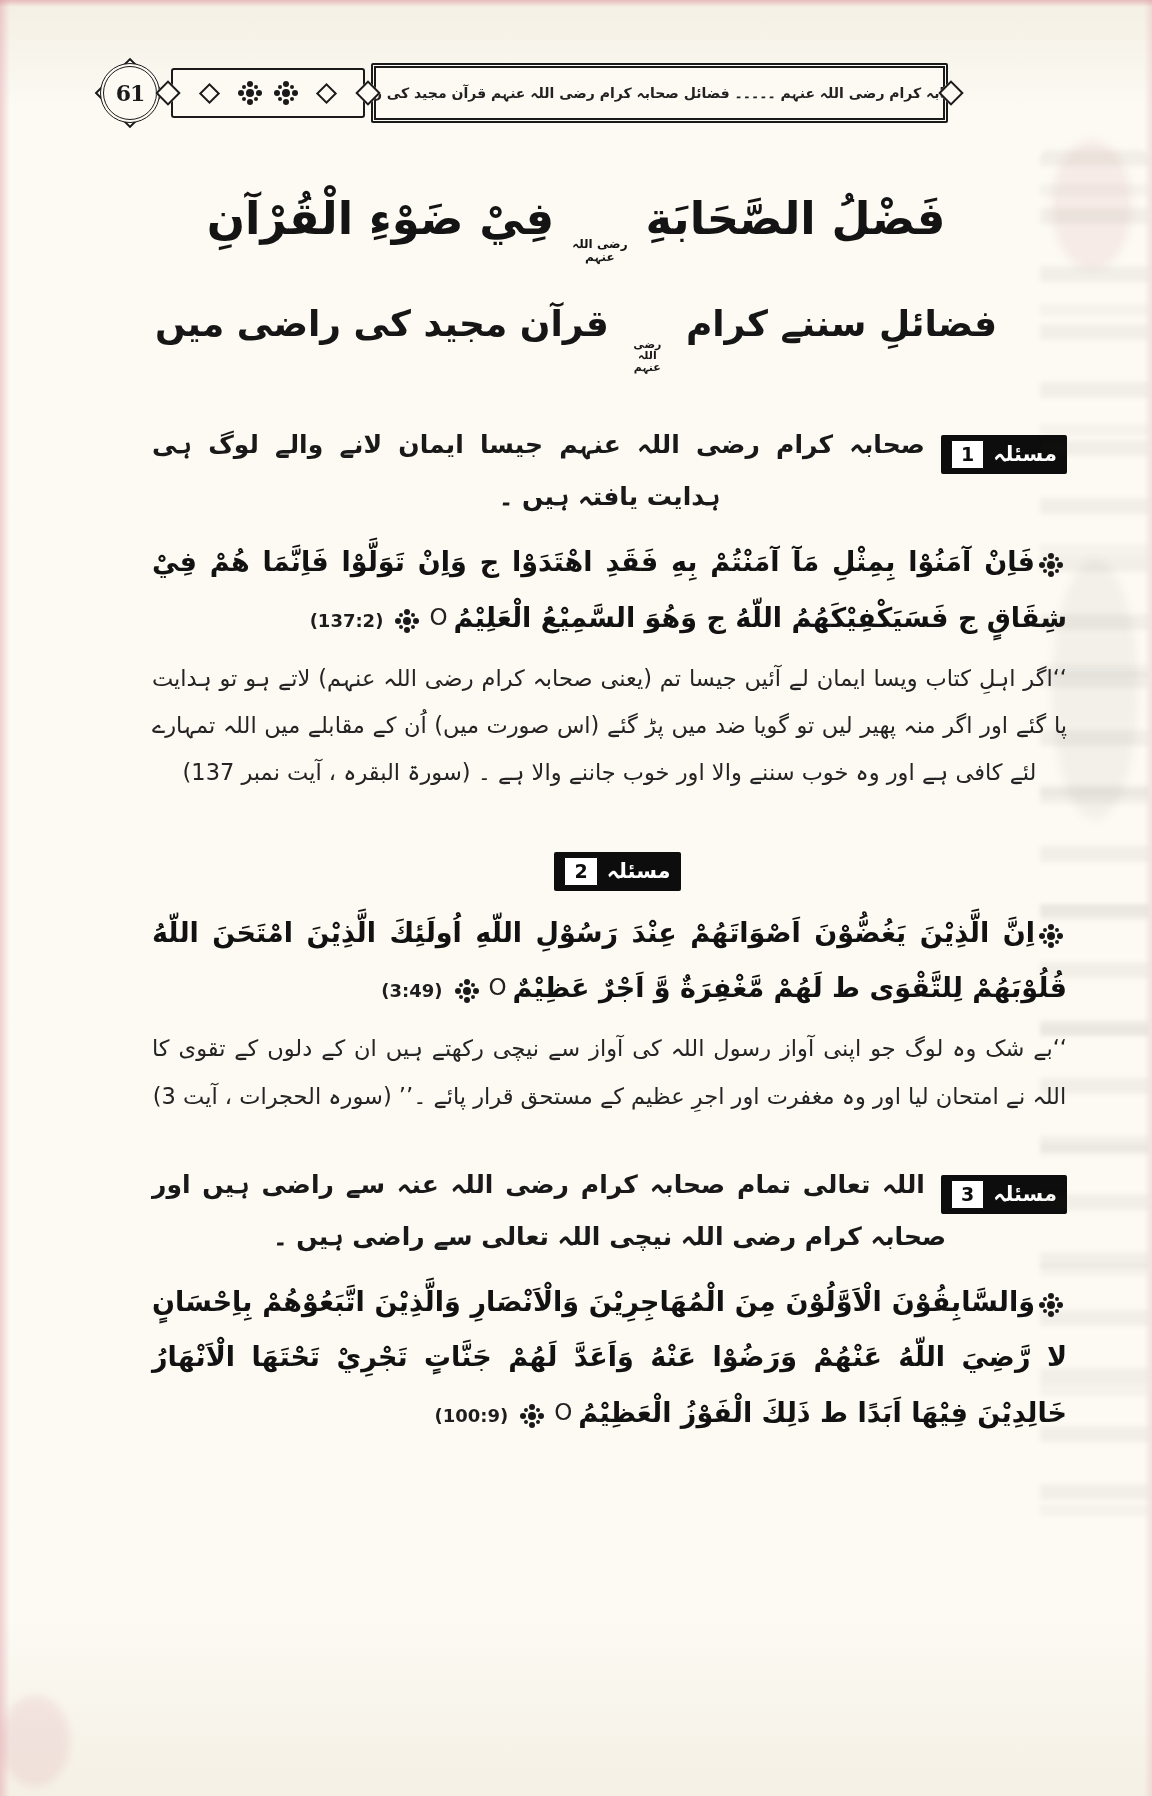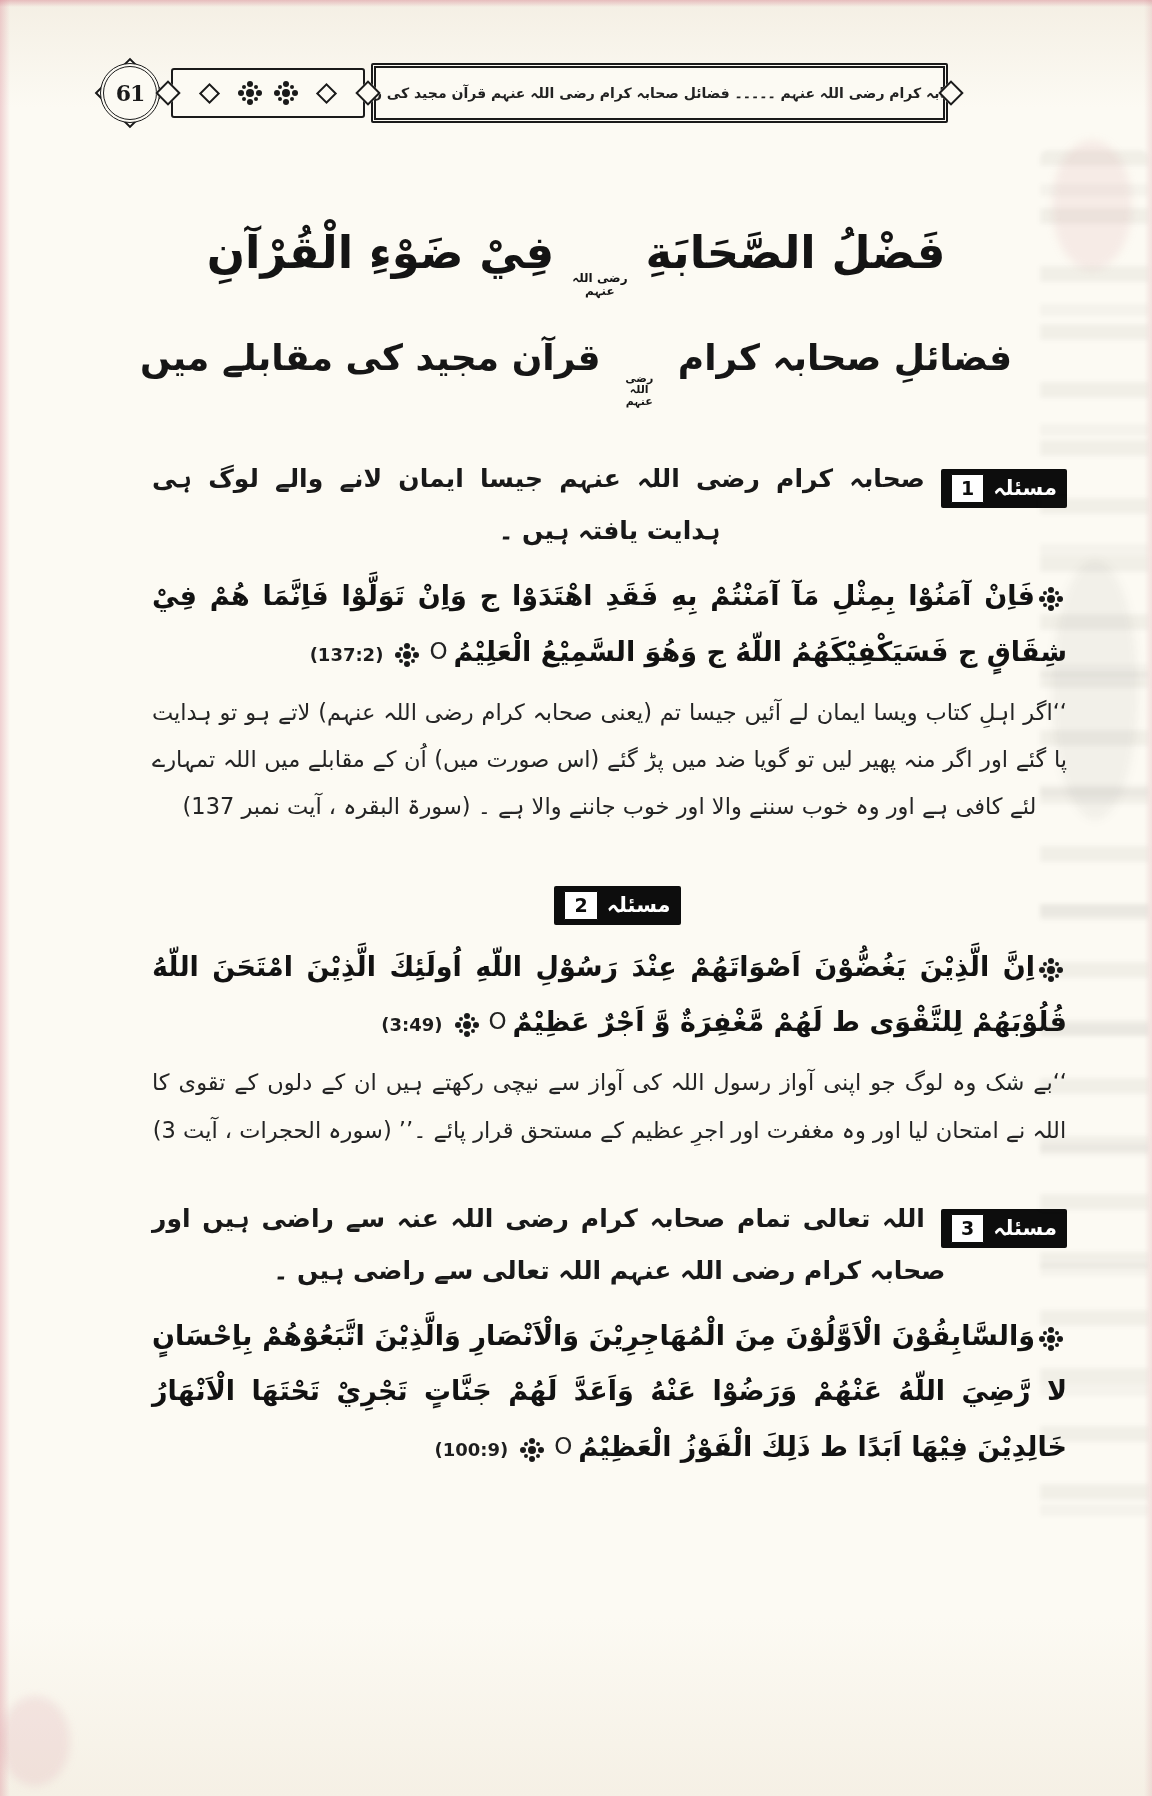--- a/index.html
+++ b/index.html
@@ -76,21 +76,21 @@
     flex:1;height:50px;border:5px double #1a1a1a;border-radius:2px;
     display:flex;align-items:center;justify-content:center;
     padding:0 16px;background:#fcfaf3;overflow:hidden;z-index:1;
   }
   .running-box .txt{
     direction:rtl;font-size:14px;font-weight:700;white-space:nowrap;color:#222;
   }
 
   
   .main-title{
-    margin:96px 40px 0;
+    margin:62px 40px 0;
     text-align:center;
     font-size:45px;font-weight:700;color:#141414;
     letter-spacing:0;
   }
   .sub-title{
     margin:24px 40px 0;
     text-align:center;
     font-size:36px;font-weight:700;color:#161616;
   }
   .medallion{
@@ -173,23 +173,23 @@
     <span class="cap"></span>
   </header>
 
   <h1 class="main-title" dir="rtl">
     <span>فَضْلُ الصَّحَابَةِ</span>
     <span class="medallion">رضی اللہ عنہم</span>
     <span>فِيْ ضَوْءِ الْقُرْآنِ</span>
   </h1>
 
   <h2 class="sub-title" dir="rtl">
-    <span>فضائلِ صحابہ کرام</span>
+    <span>فضائلِ سننے کرام</span>
     <span class="medallion med-sm">رضی اللہ عنہم</span>
-    <span>قرآن مجید کی مقابلے میں</span>
+    <span>قرآن مجید کی راضی میں</span>
   </h2>
 
   <div class="content">
 
     <section class="masala">
       <p class="statement" dir="rtl">
         <span class="masala-label">
             <span class="lt">مسئلہ</span>
             <span class="ln">1</span>
           </span><span>صحابہ کرام رضی اللہ عنہم جیسا ایمان لانے والے لوگ ہی ہدایت یافتہ ہیں ۔</span>
@@ -211,21 +211,21 @@
         <span class="flower"></span><span class="vtxt">اِنَّ الَّذِيْنَ يَغُضُّوْنَ اَصْوَاتَهُمْ عِنْدَ رَسُوْلِ اللّهِ اُولَئِكَ الَّذِيْنَ امْتَحَنَ اللّهُ قُلُوْبَهُمْ لِلتَّقْوَى ط لَهُمْ مَّغْفِرَةٌ وَّ اَجْرٌ عَظِيْمٌ</span><span class="ayah-end">O</span><span class="flower"></span><span class="vref">(3:49)</span>
       </p>
       <p class="translation" dir="rtl">‘‘بے شک وہ لوگ جو اپنی آواز رسول اللہ کی آواز سے نیچی رکھتے ہیں ان کے دلوں کے تقوی کا اللہ نے امتحان لیا اور وہ مغفرت اور اجرِ عظیم کے مستحق قرار پائے ۔’’ (سورہ الحجرات ، آیت 3)</p>
     </section>
 
     <section class="masala">
       <p class="statement" dir="rtl">
         <span class="masala-label">
             <span class="lt">مسئلہ</span>
             <span class="ln">3</span>
-          </span><span>اللہ تعالی تمام صحابہ کرام رضی اللہ عنہ سے راضی ہیں اور صحابہ کرام رضی اللہ عنہم اللہ تعالی سے راضی ہیں ۔</span>
+          </span><span>اللہ تعالی تمام صحابہ کرام رضی اللہ عنہ سے راضی ہیں اور صحابہ کرام رضی اللہ نیچی اللہ تعالی سے راضی ہیں ۔</span>
       </p>
       <p class="verse" dir="rtl">
         <span class="flower"></span><span class="vtxt">وَالسَّابِقُوْنَ الْاَوَّلُوْنَ مِنَ الْمُهَاجِرِيْنَ وَالْاَنْصَارِ وَالَّذِيْنَ اتَّبَعُوْهُمْ بِاِحْسَانٍ لا رَّضِيَ اللّهُ عَنْهُمْ وَرَضُوْا عَنْهُ وَاَعَدَّ لَهُمْ جَنَّاتٍ تَجْرِيْ تَحْتَهَا الْاَنْهَارُ خَالِدِيْنَ فِيْهَا اَبَدًا ط ذَلِكَ الْفَوْزُ الْعَظِيْمُ</span><span class="ayah-end">O</span><span class="flower"></span><span class="vref">(100:9)</span>
       </p>
     </section>
 
   </div>
 </div>
 
 </body></html>

